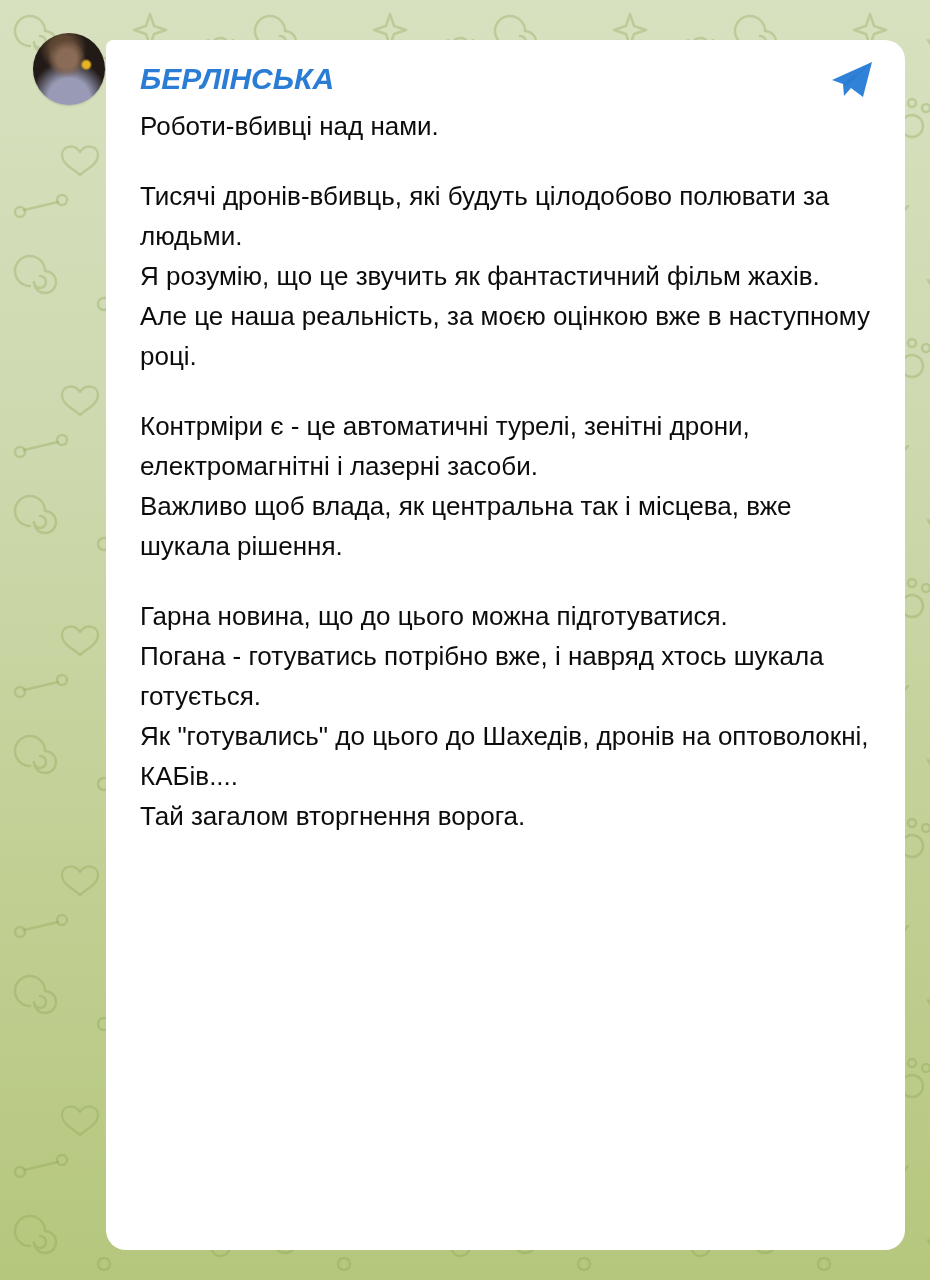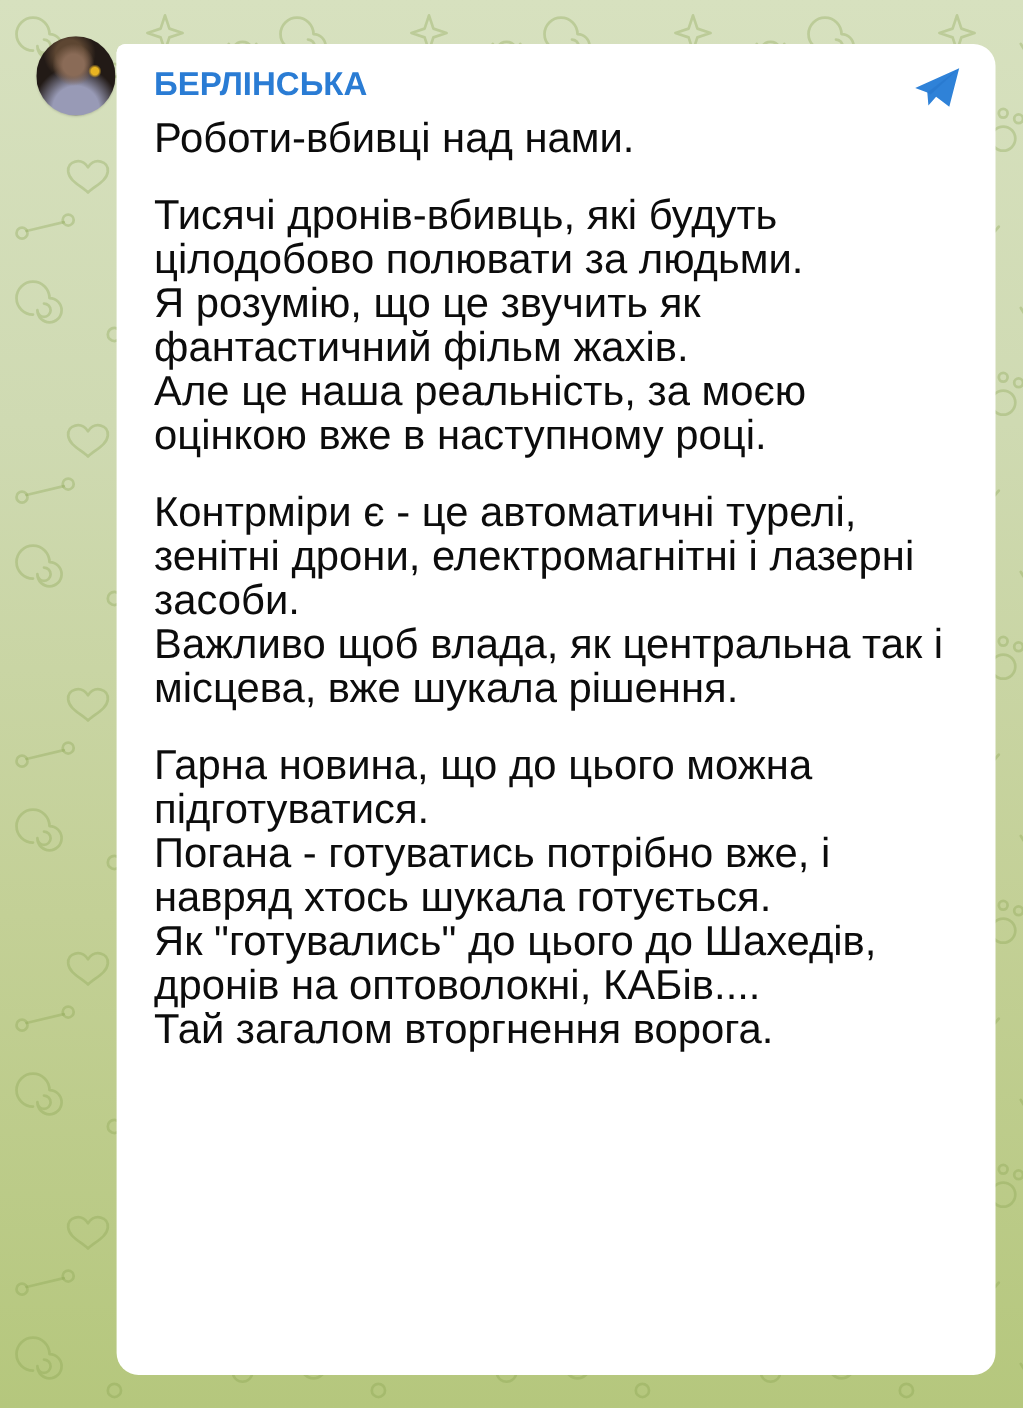--- a/index.html
+++ b/index.html
@@ -23,27 +23,27 @@
   .bubble{
     position:absolute;left:106px;top:40px;width:799px;height:1210px;
     background:#ffffff;border-radius:8px 20px 20px 20px;
     box-sizing:border-box;padding:16px 30px 24px 34px;
     display:flex;flex-direction:column;overflow:hidden;
   }
   .bubble::before{
     content:"";position:absolute;left:-9px;top:0;width:20px;height:30px;
     background:#ffffff;border-bottom-left-radius:18px 26px;
   }
-  .bubble-header{display:flex;align-items:flex-start;justify-content:space-between;}
+  .bubble-header{display:flex;align-items:flex-end;justify-content:space-between;font-style:italic;}
   .channel-name{
     color:#2a7cd4;font-weight:bold;font-size:30px;line-height:42px;cursor:pointer;
   }
   .plane{width:46px;height:40px;margin-top:4px;flex:0 0 auto;}
   .message-text p{
-    margin:30px 0 0 0;font-size:38px;line-height:40px;color:#0c0c0c;
+    margin:30px 0 0 0;font-size:26px;line-height:40px;color:#0c0c0c;
     white-space:pre-line;letter-spacing:0;
   }
   .message-text p:first-child{margin-top:6px;}
 </style>
 </head>
 <body>
 
 <svg class="doodle-layer" width="930" height="1280" xmlns="http://www.w3.org/2000/svg">
   <defs>
     <pattern id="doodles" width="240" height="240" patternUnits="userSpaceOnUse">

